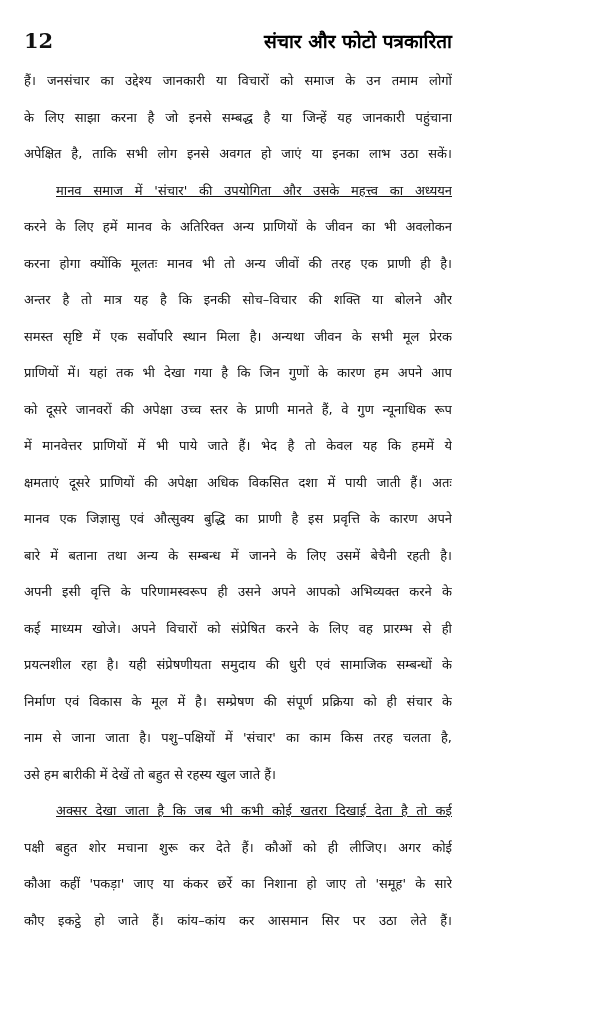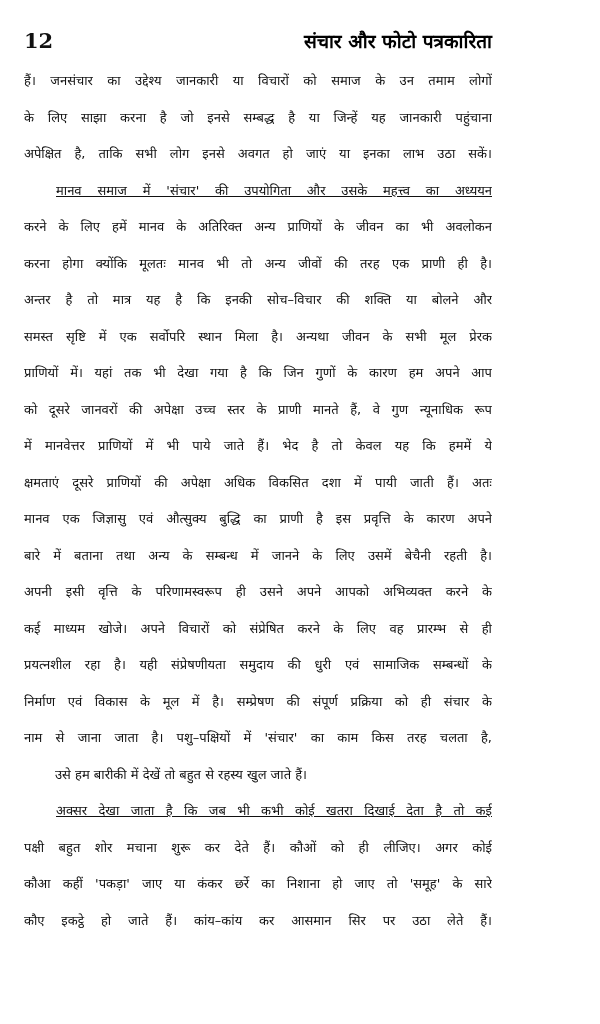--- a/index.html
+++ b/index.html
@@ -15,21 +15,20 @@
       font-family: "DejaVu Sans", "Liberation Sans", sans-serif;
       color: #111111;
     }
     .page {
       position: absolute;
       left: 0;
       top: 0;
       width: 476px;
       height: 1024px;
       background: #ffffff;
-      padding-left: 40px;
     }
     .header {
       position: absolute;
       left: 24px;
       right: 24px;
       top: 28px;
       height: 30px;
       display: flex;
       justify-content: space-between;
       align-items: baseline;
@@ -61,21 +60,20 @@
       text-align-last: justify;
       white-space: nowrap;
       overflow: hidden;
     }
     .line.indent {
       padding-left: 32px;
       text-decoration: underline;
     }
     .line.last {
       text-align-last: left;
-      margin-left: 31px;
     }
   </style>
 </head>
 <body>
 
 <div class="page">
   <div class="header">
     <span class="page-number">12</span>
     <span class="running-title">संचार और फोटो पत्रकारिता</span>
   </div>

